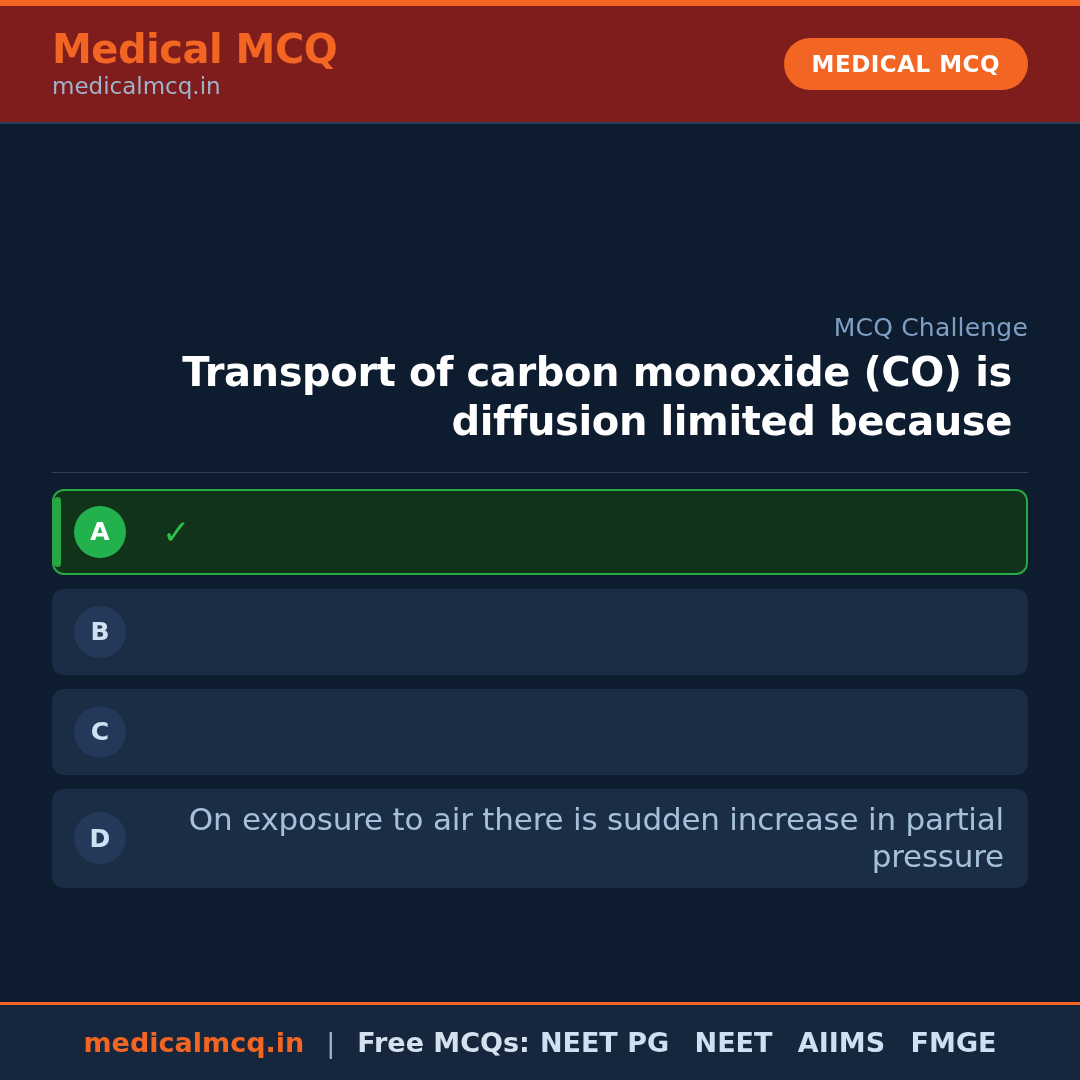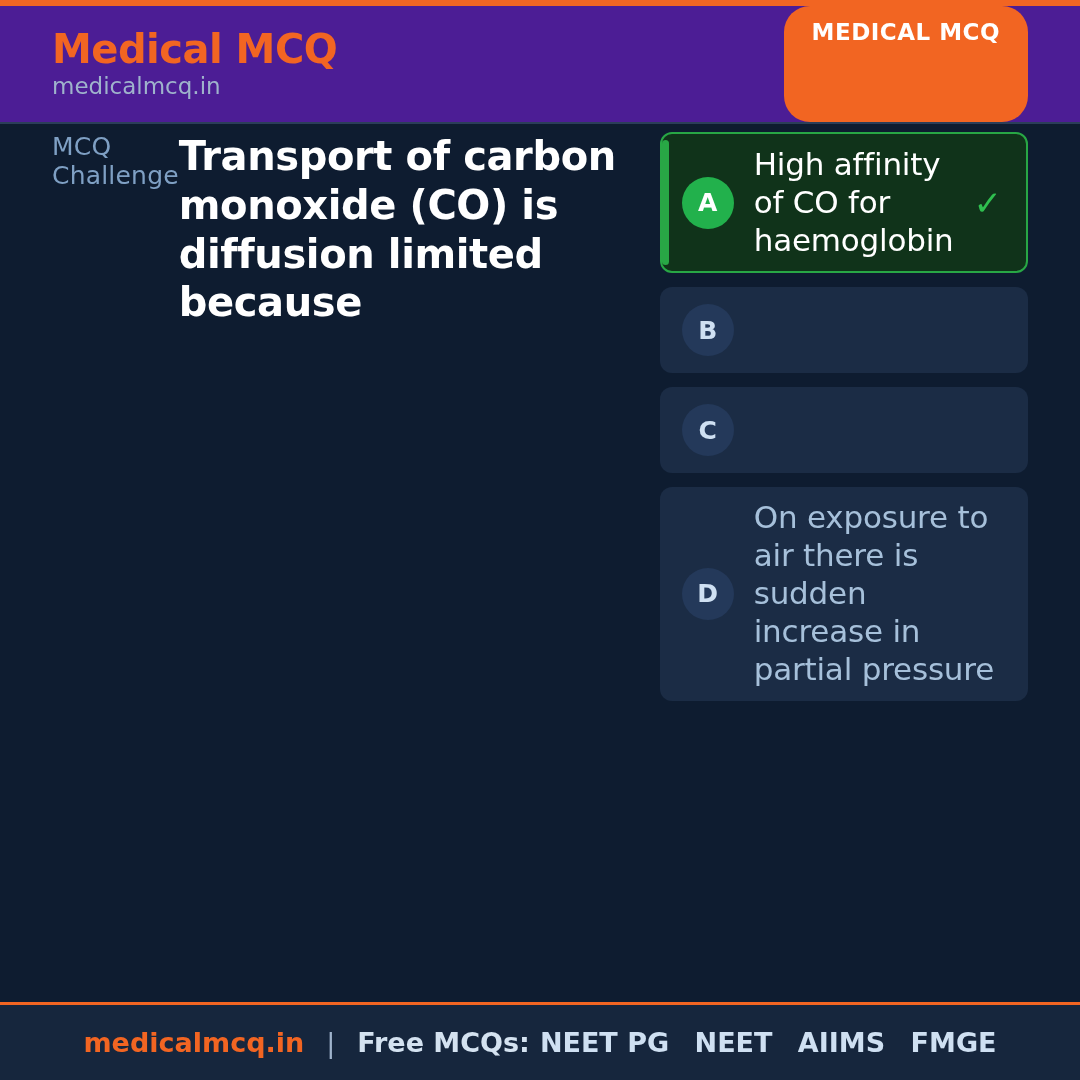--- a/index.html
+++ b/index.html
@@ -21,23 +21,24 @@
   .top-rule {
     height: 6px;
     width: 100%;
     background: #f26522;
     flex: 0 0 auto;
   }
   
   .header {
     flex: 0 0 auto;
     height: 118px;
-    background: #4c1d95;
+    background: #7f1d1d;
     border-bottom: 2px solid #2b3e59;
     display: flex;
+    align-items: center;
     justify-content: space-between;
     padding: 0 52px;
   }
   .brand-block { display: flex; flex-direction: column; justify-content: center; }
   .brand-title {
     color: #f26522;
     font-size: 40px;
     font-weight: bold;
     letter-spacing: -0.5px;
     line-height: 1.05;
@@ -53,23 +54,24 @@
     color: #ffffff;
     font-size: 23px;
     font-weight: bold;
     letter-spacing: 0.5px;
     padding: 13px 28px;
     border-radius: 26px;
   }
   
   .body {
     flex: 1 1 auto;
-    padding: 8px 52px;
-    display: flex;
-    flex-direction: row;
+    padding: 17px 52px;
+    display: flex;
+    flex-direction: column;
+    text-align: right;
   }
   .spacer-top { height: 172px; }
   .eyebrow {
     color: #7fa0c4;
     font-size: 25px;
     margin-bottom: 6px;
     letter-spacing: 0.2px;
   }
   .question {
     color: #ffffff;
@@ -199,21 +201,20 @@
 
     <div class="eyebrow">MCQ Challenge</div>
     <div class="question">Transport of carbon monoxide (CO) is diffusion limited because</div>
 
     <div class="divider"></div>
 
     <div class="options">
 
       <div class="option correct">
         <div class="opt-letter">A</div>
-        <div class="opt-text">High affinity of CO for haemoglobin</div>
         <div class="check">✓</div>
       </div>
 
       <div class="option">
         <div class="opt-letter">B</div>
       </div>
 
       <div class="option">
         <div class="opt-letter">C</div>
       </div>

